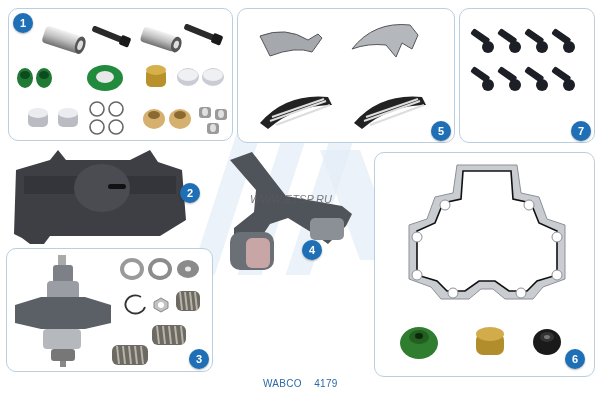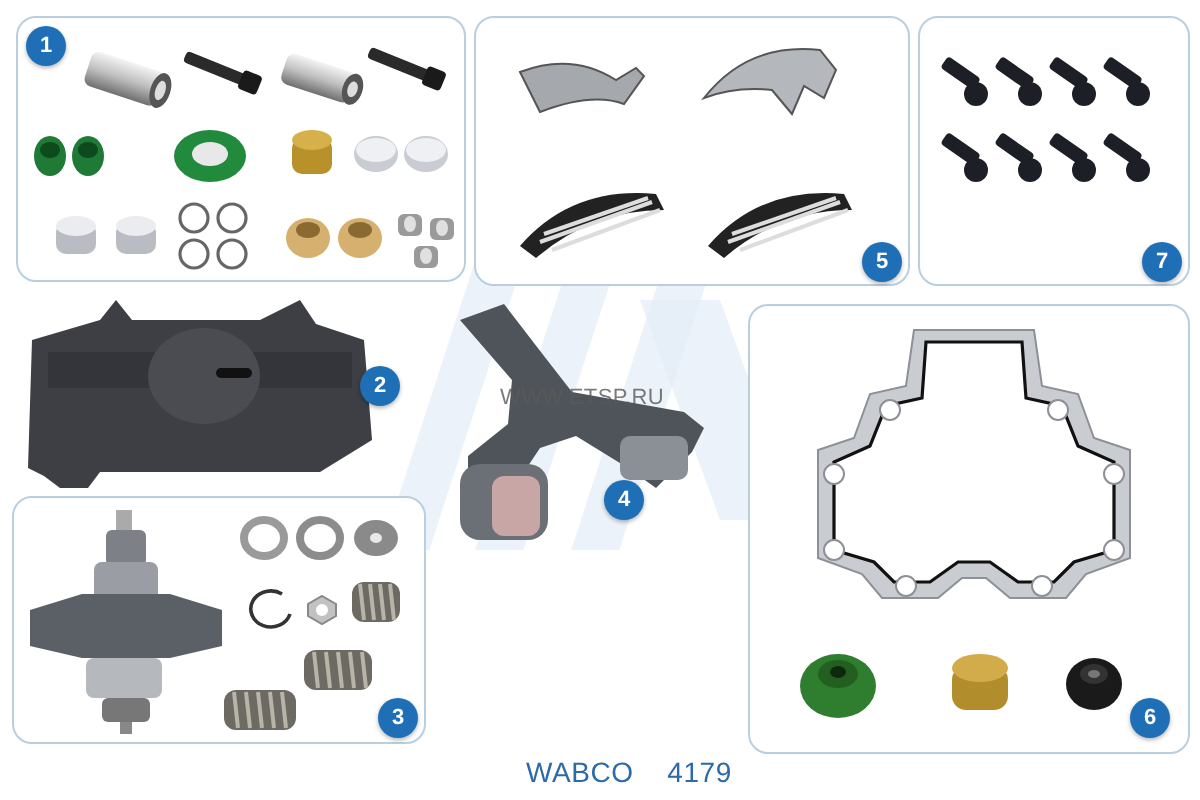--- a/index.html
+++ b/index.html
@@ -1,22 +1,22 @@
 <!DOCTYPE html>
 <html><head>
 <meta charset="utf-8">
 <style>
   html,body{margin:0;padding:0;background:#ffffff;}
   body{width:600px;height:400px;position:relative;overflow:hidden;font-family:"Liberation Sans",sans-serif;}
   .panel{position:absolute;border:1.5px solid #b9cfe0;border-radius:10px;background:#ffffff;box-sizing:border-box;}
   .badge{position:absolute;width:20px;height:20px;border-radius:50%;background:#1f6fb6;color:#fff;font-size:11px;font-weight:bold;display:flex;align-items:center;justify-content:center;box-shadow:0 1px 2px rgba(0,0,0,.3);}
   .wm{position:absolute;background:#e4eef7;opacity:.75;}
   .part{position:absolute;}
-  .footer{position:absolute;left:263px;top:378px;font-size:14px;color:#2c6aa8;letter-spacing:.3px;white-space:pre;}
-  .url{position:absolute;left:250px;top:193px;font-size:11px;color:#5a5a5a;opacity:.8;letter-spacing:.2px;}
+  .footer{position:absolute;left:263px;top:378px;font-size:10px;color:#2c6aa8;letter-spacing:.3px;white-space:pre;}
+  .url{position:absolute;left:250px;top:193px;font-size:11px;color:#5a5a5a;opacity:.8;letter-spacing:.2px;font-style:italic;}
   svg{display:block;}
 </style>
 </head>
 <body>
 
 <div class="wm" style="left:215px;top:125px;width:24px;height:150px;transform:skewX(-18deg);"></div>
 <div class="wm" style="left:262px;top:125px;width:24px;height:150px;transform:skewX(-18deg);"></div>
 <div class="wm" style="left:310px;top:125px;width:24px;height:150px;transform:skewX(-18deg);"></div>
 <div class="wm" style="left:340px;top:150px;width:40px;height:110px;transform:skewX(20deg);"></div>
 

